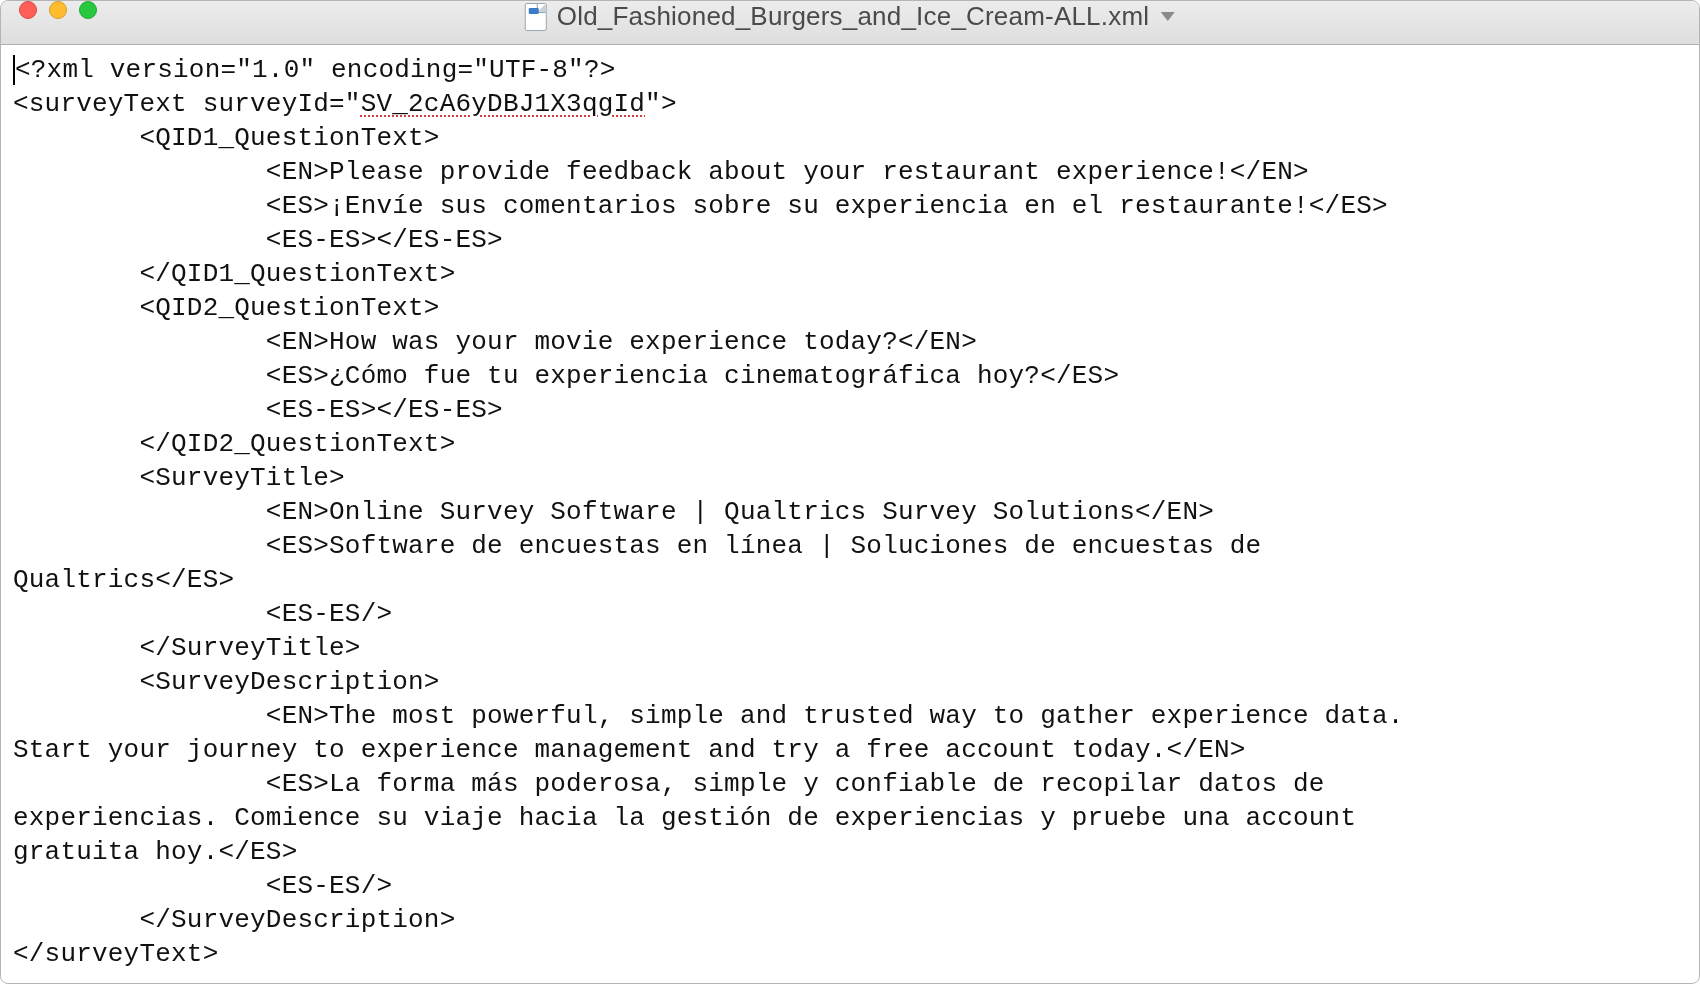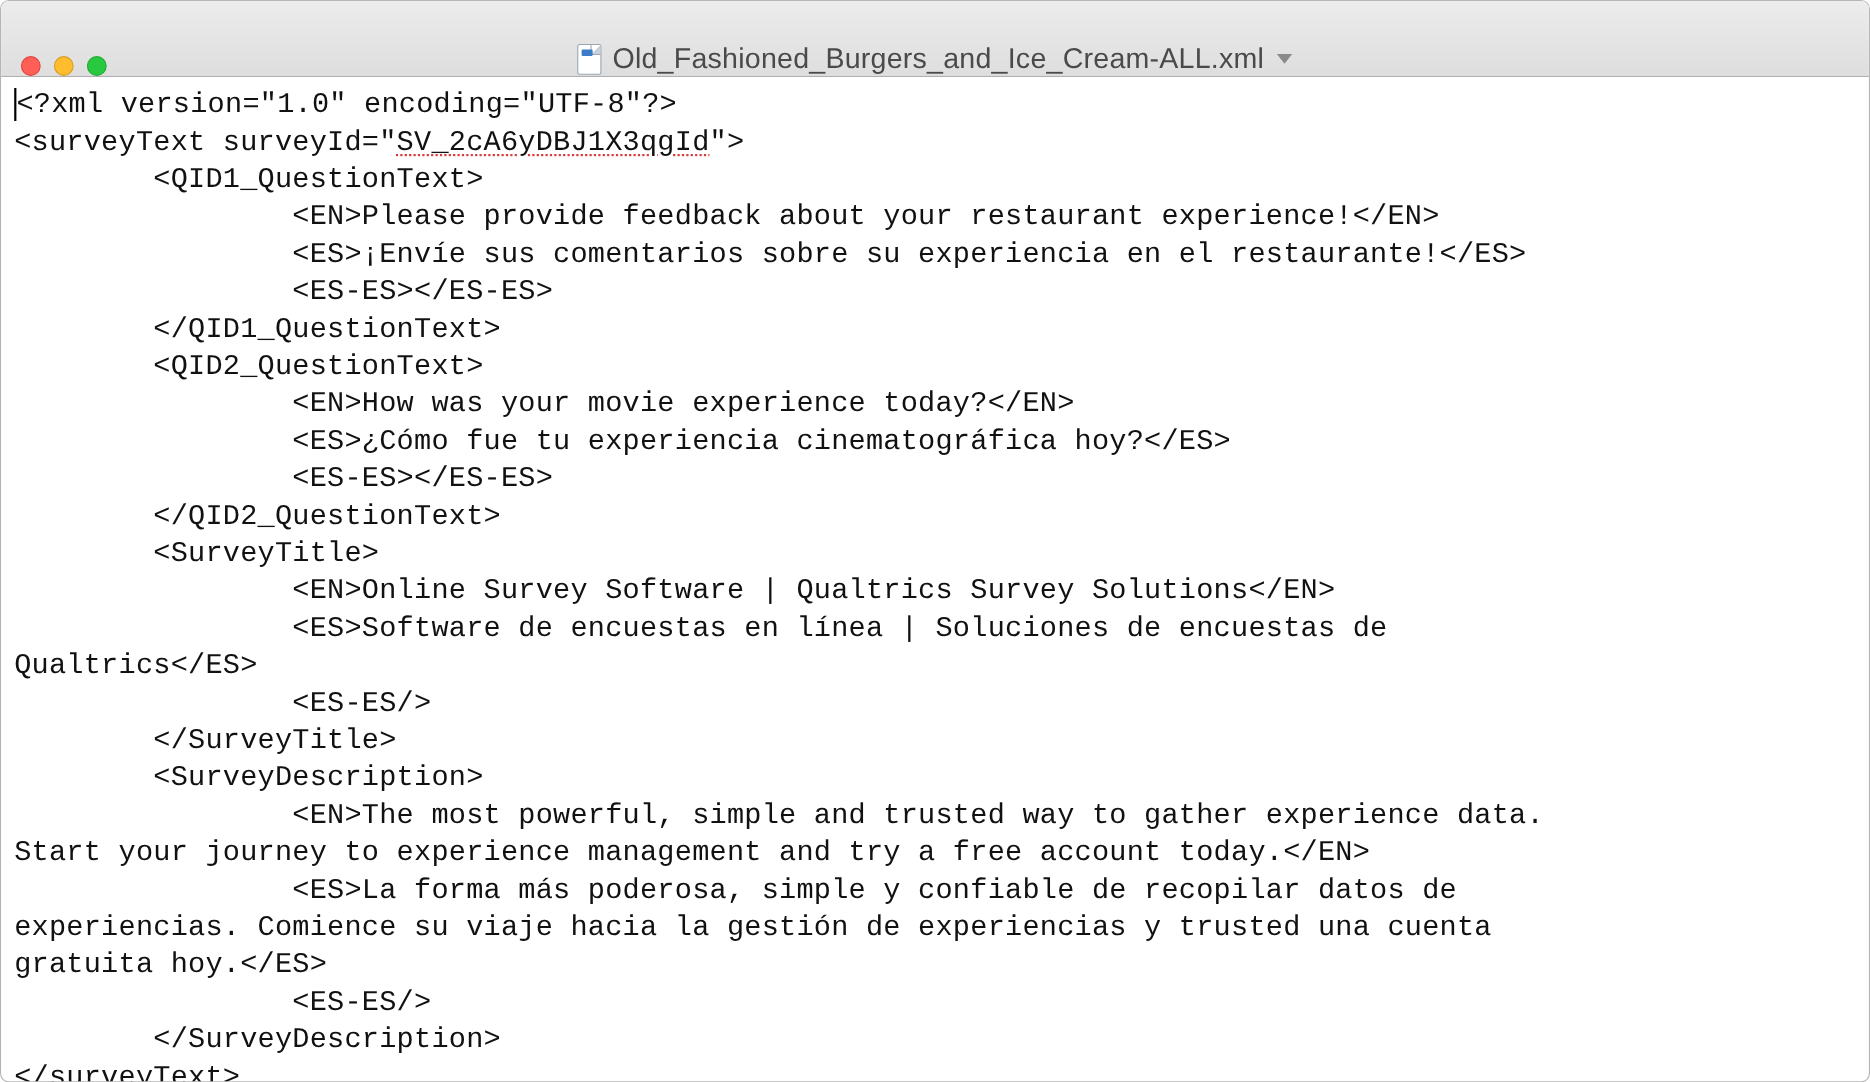--- a/index.html
+++ b/index.html
@@ -13,25 +13,25 @@
     width: 1700px;
     height: 984px;
     background: #fff;
     border: 1px solid #b5b5b5;
     border-radius: 8px;
     overflow: hidden;
     display: flex;
     flex-direction: column;
   }
   .titlebar {
-    height: 69px;
+    height: 44px;
     background: linear-gradient(to bottom, #ececec 0%, #dedede 100%);
     border-bottom: 1px solid #b0b0b0;
     display: flex;
-    align-items: flex-end;
+    align-items: flex-start;
     position: relative;
     flex-shrink: 0;
   }
   .traffic-lights {
     display: flex;
     gap: 12px;
     margin-left: 18px;
   }
   .tl {
     width: 18px;
@@ -140,18 +140,18 @@
 <span>        </span><span>&lt;SurveyTitle&gt;</span>
 <span>                </span><span>&lt;EN&gt;Online Survey Software | Qualtrics Survey Solutions&lt;/EN&gt;</span>
 <span>                </span><span>&lt;ES&gt;Software de encuestas en línea | Soluciones de encuestas de </span>
 <span>Qualtrics&lt;/ES&gt;</span>
 <span>                </span><span>&lt;ES-ES/&gt;</span>
 <span>        </span><span>&lt;/SurveyTitle&gt;</span>
 <span>        </span><span>&lt;SurveyDescription&gt;</span>
 <span>                </span><span>&lt;EN&gt;The most powerful, simple and trusted way to gather experience data. </span>
 <span>Start your journey to experience management and try a free account today.&lt;/EN&gt;</span>
 <span>                </span><span>&lt;ES&gt;La forma más poderosa, simple y confiable de recopilar datos de </span>
-<span>experiencias. Comience su viaje hacia la gestión de experiencias y trusted una cuenta </span>
+<span>experiencias. Comience su viaje hacia la gestión de experiencias y pruebe una account </span>
 <span>gratuita hoy.&lt;/ES&gt;</span>
 <span>                </span><span>&lt;ES-ES/&gt;</span>
 <span>        </span><span>&lt;/SurveyDescription&gt;</span>
 <span>&lt;/surveyText&gt;</span></div>
 </div>
 
 </body></html>

